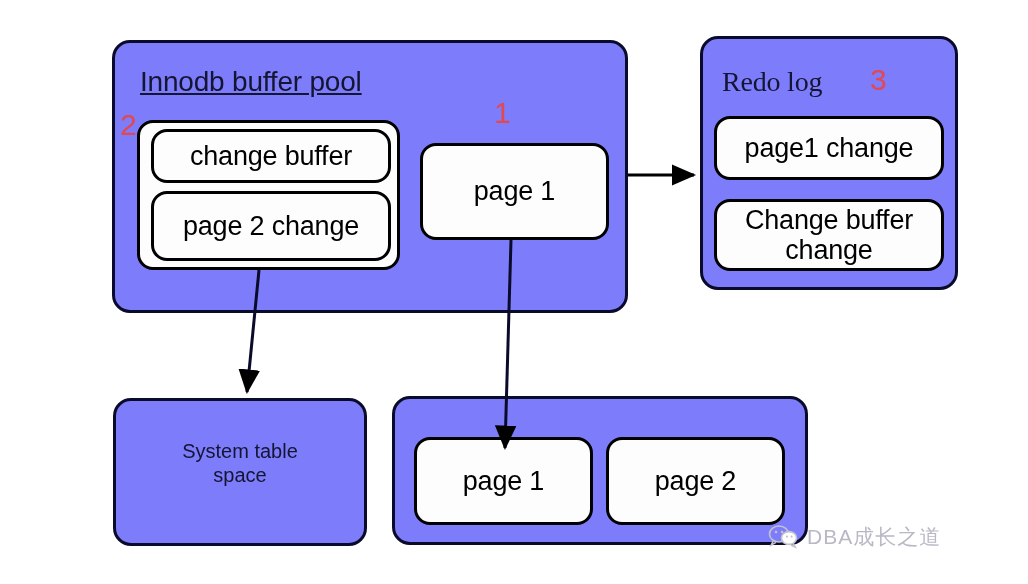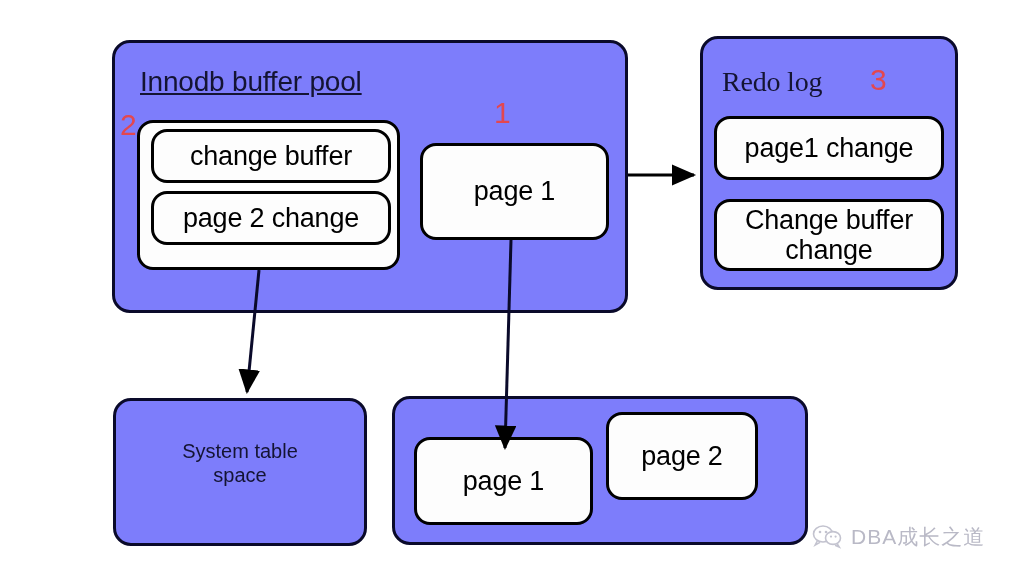--- a/index.html
+++ b/index.html
@@ -102,21 +102,21 @@
   <div class="panel-title" style="left:140px; top:66px;text-decoration:underline;">Innodb buffer pool</div>
 
   <div class="step-num" style="left:120px; top:110px;">2</div>
 
   <div class="white-container" style="left:137px; top:120px; width:263px; height:150px;"></div>
 
   <div class="white-box" style="left:151px; top:129px; width:240px; height:54px;">
     <span class="box-label">change buffer</span>
   </div>
 
-  <div class="white-box" style="left:151px; top:191px; width:240px; height:54px;">
+  <div class="white-box" style="left:151px; top:191px; width:240px; height:70px;">
     <span class="box-label">page 2 change</span>
   </div>
 
   <div class="step-num" style="left:494px; top:98px;">1</div>
 
   <div class="white-box" style="left:420px; top:143px; width:189px; height:97px;">
     <span class="box-label">page 1</span>
   </div>
 
   <div class="purple-box" style="left:700px; top:36px; width:258px; height:254px;"></div>
@@ -138,39 +138,39 @@
 
   <div class="purple-label" style="left:113px; top:440px; width:254px;">System table
 space</div>
 
   <div class="purple-box" style="left:392px; top:396px; width:416px; height:149px;"></div>
 
   <div class="white-box" style="left:414px; top:437px; width:179px; height:88px;">
     <span class="box-label">page 1</span>
   </div>
 
-  <div class="white-box" style="left:606px; top:412px; width:152px; height:88px;">
+  <div class="white-box" style="left:606px; top:437px; width:179px; height:88px;">
     <span class="box-label">page 2</span>
   </div>
 
   <svg class="arrows" viewBox="0 0 1028 584">
     <defs>
       <marker id="arrowhead" markerWidth="9" markerHeight="9" refX="7.5" refY="3.6" orient="auto" markerUnits="strokeWidth">
         <path d="M0,0 L8.2,3.6 L0,7.2 z" fill="#000000"></path>
       </marker>
     </defs>
 
     <line x1="628" y1="175" x2="694" y2="175" stroke="#000000" stroke-width="3" marker-end="url(#arrowhead)"></line>
 
     <line x1="259" y1="270" x2="247" y2="392" stroke="#0a0a2a" stroke-width="3" marker-end="url(#arrowhead)"></line>
 
     <line x1="511" y1="240" x2="505" y2="448" stroke="#0a0a2a" stroke-width="3" marker-end="url(#arrowhead)"></line>
   </svg>
 
-  <div class="watermark" style="left:812px; top:523px;">
+  <div class="watermark" style="left:768px; top:523px;">
     <svg width="30" height="26" viewBox="0 0 30 26">
       <ellipse cx="11" cy="10" rx="9.5" ry="8" fill="none" stroke="#c3c3cf" stroke-width="1.6"></ellipse>
       <path d="M5.5 16.5 L3.2 21 L8 18.4" fill="none" stroke="#c3c3cf" stroke-width="1.6"></path>
       <circle cx="8" cy="8" r="1.3" fill="#c3c3cf"></circle>
       <circle cx="14" cy="8" r="1.3" fill="#c3c3cf"></circle>
       <ellipse cx="21" cy="14" rx="7.5" ry="6.4" fill="#ffffff" stroke="#c3c3cf" stroke-width="1.6"></ellipse>
       <path d="M25 19.5 L27.2 23 L23 21.3" fill="none" stroke="#c3c3cf" stroke-width="1.6"></path>
       <circle cx="19" cy="12.6" r="1.1" fill="#c3c3cf"></circle>
       <circle cx="23.6" cy="12.6" r="1.1" fill="#c3c3cf"></circle>
     </svg>

